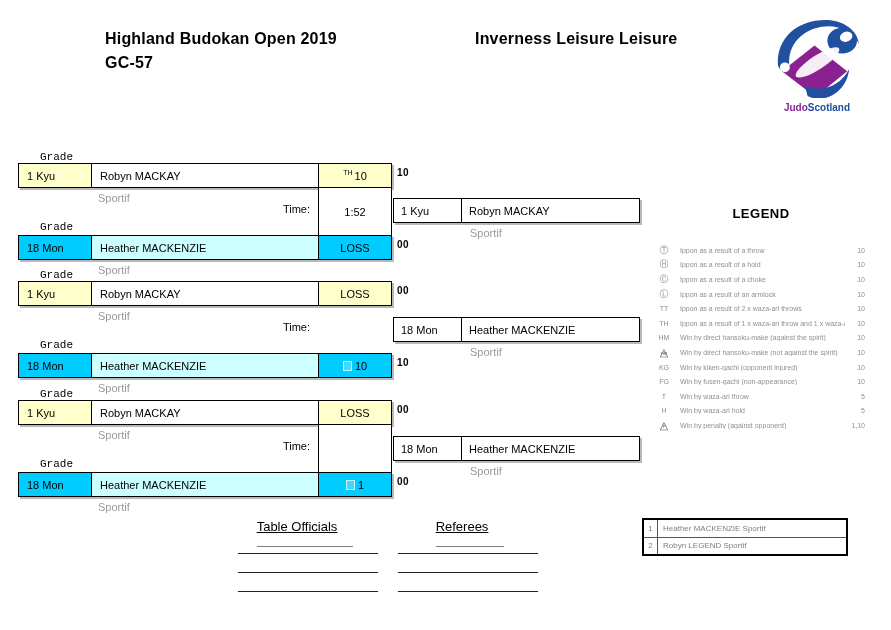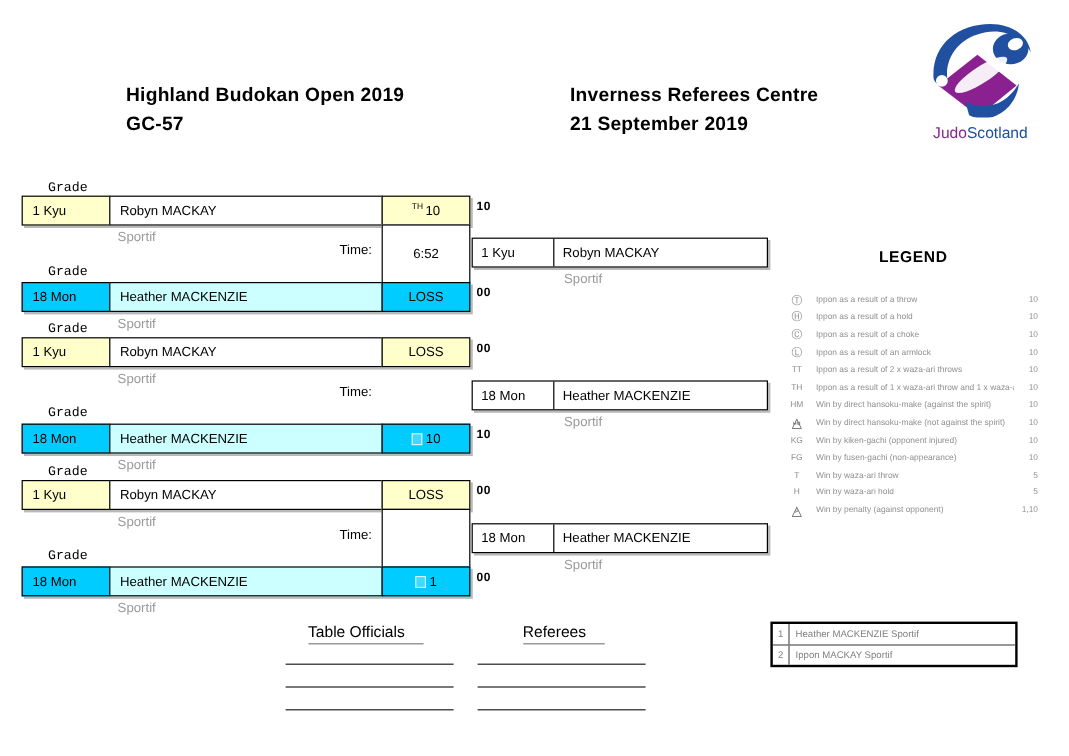--- a/index.html
+++ b/index.html
@@ -1,24 +1,24 @@
 <!DOCTYPE html>
 <html><head>
 <meta charset="utf-8">
 <style>
   html,body{margin:0;padding:0;}
   body{width:891px;height:630px;background:#fff;font-family:"Liberation Sans",sans-serif;color:#000;overflow:hidden;}
   .page{position:relative;width:891px;height:630px;background:#fff;}
 
   
-  .hdr{position:absolute;font-size:16px;font-weight:600;letter-spacing:.2px;margin-top:41px;}
+  .hdr{position:absolute;font-size:16px;font-weight:600;letter-spacing:.2px;}
 
   
   .logo-wrap{position:absolute;left:766px;top:14px;width:102px;text-align:center;}
-  .logo-text{font-size:13px;font-weight:normal;margin-top:0;}
+  .logo-text{font-size:10px;font-weight:bold;margin-top:0;}
   .logo-judo{color:#86278f;}
   .logo-scotland{color:#1b4f9e;}
 
   
   .block{position:absolute;left:18px;width:374px;height:125px;}
   .gradelabel{position:absolute;font-size:11px;font-family:Liberation Mono, monospace;}
   .mrow{position:absolute;left:0;width:374px;height:25px;display:flex;box-shadow:2px 2px 0 rgba(128,128,128,.55);background:#fff;}
   .cell{box-sizing:border-box;border:1px solid #000;display:flex;align-items:center;font-size:11px;height:25px;background:#fff;}
   .c-grade{width:74px;padding-left:8px;}
   .c-name{flex:1;padding-left:8px;margin-left:-1px;}
@@ -50,32 +50,31 @@
   
   .results-title{position:absolute;left:642px;top:503px;width:206px;text-align:center;font-size:11.5px;text-decoration:underline;}
   .results-box{position:absolute;left:642px;top:518px;width:206px;box-sizing:border-box;border:2px solid #000;background:#fff;}
   .results-row{display:flex;height:16.5px;align-items:center;}
   .results-row + .results-row{border-top:1px solid #555;}
   .r-rank{width:13px;text-align:center;font-size:8px;color:#808080;border-right:1px solid #555;height:100%;display:flex;align-items:center;justify-content:center;flex:none;}
   .r-name{flex:1;font-size:8px;color:#808080;padding-left:5px;}
 
   
   .sec-head{position:absolute;font-size:13px;}
-  .sec-head span{border-bottom:1.5px solid #808080;padding-right:16px;padding-bottom:2px;}
+  .sec-head span{border-bottom:1.5px solid #808080;padding-right:16px;padding-bottom:12px;text-decoration:underline;}
   .sig-line{position:absolute;width:140px;border-top:1.5px solid #222;height:0;}
 </style>
 </head>
 <body>
 
 <div class="page">
 
   <div class="hdr" style="left:105px;top:30px;">Highland Budokan Open 2019</div>
   <div class="hdr" style="left:105px;top:54px;">GC-57</div>
-  <div class="hdr" style="left:475px;top:30px;">Inverness Referees Centre</div>
-  <div class="hdr" style="left:475px;top:54px;">21 September 2019</div>
+  <div class="hdr" style="left:475px;top:30px;">Inverness Leisure Leisure</div>
 
   <div class="logo-wrap">
     <svg width="96" height="84" viewBox="0 0 95 85">
       <polygon points="45,32 78,58 46,84 12,58" fill="#8b2190"></polygon>
       <path d="M8,52 C6,24 28,6 56,6 C74,6 88,16 90,30 C84,18 68,10 52,13 C30,17 16,34 20,56 C16,60 10,58 8,52 Z" fill="#2150a0"></path>
       <ellipse cx="73" cy="27" rx="15" ry="13" fill="#2150a0"></ellipse>
       <ellipse cx="77" cy="23" rx="6.5" ry="5" transform="rotate(-20 77 23)" fill="#ffffff"></ellipse>
       <path d="M35,72 C52,80 70,74 80,56 C78,78 56,92 38,83 Z" fill="#2150a0"></path>
       <ellipse cx="48" cy="49" rx="26" ry="7" transform="rotate(-33 48 49)" fill="#ffffff" opacity="0.92"></ellipse>
       <circle cx="15" cy="54" r="5" fill="#ffffff"></circle>
@@ -88,21 +87,21 @@
     <div class="mrow" style="top:12px;">
       <div class="cell c-grade bg-yellow">1 Kyu</div>
       <div class="cell c-name">Robyn MACKAY</div>
       <div class="cell c-score bg-yellow">
           <span class="sup">TH</span>
           <span>10</span>
         </div>
     </div>
     <div class="sportif" style="left:80px;top:41px;">Sportif</div>
     <div class="timelabel" style="top:52px;">Time:</div>
-    <div class="timecell" style="top:36px;">6:52</div>
+    <div class="timecell" style="top:36px;">1:52</div>
     <div class="gradelabel" style="left:22px;top:70px;">Grade</div>
     <div class="mrow" style="top:84px;">
       <div class="cell c-grade bg-cyan">18 Mon</div>
       <div class="cell c-name bg-pale">Heather MACKENZIE</div>
       <div class="cell c-score bg-cyan">
           <span>LOSS</span>
         </div>
     </div>
     <div class="sportif" style="left:80px;top:113px;">Sportif</div>
   </div>
@@ -244,21 +243,21 @@
       </div>
   </div>
 
   <div class="results-box">
     <div class="results-row">
       <div class="r-rank">1</div>
       <div class="r-name">Heather MACKENZIE Sportif</div>
     </div>
     <div class="results-row">
       <div class="r-rank">2</div>
-      <div class="r-name">Ippon MACKAY Sportif</div>
+      <div class="r-name">Robyn LEGEND Sportif</div>
     </div>
   </div>
 
   <div class="sec-head" style="left:240px;top:519px;width:130px;text-align:center;"><span>Table Officials</span></div>
   <div class="sec-head" style="left:415px;top:519px;width:110px;text-align:center;"><span>Referees</span></div>
 
   <div class="sig-line" style="left:238px;top:553px;"></div>
   <div class="sig-line" style="left:238px;top:572px;"></div>
   <div class="sig-line" style="left:238px;top:591px;"></div>
   <div class="sig-line" style="left:398px;top:553px;"></div>

